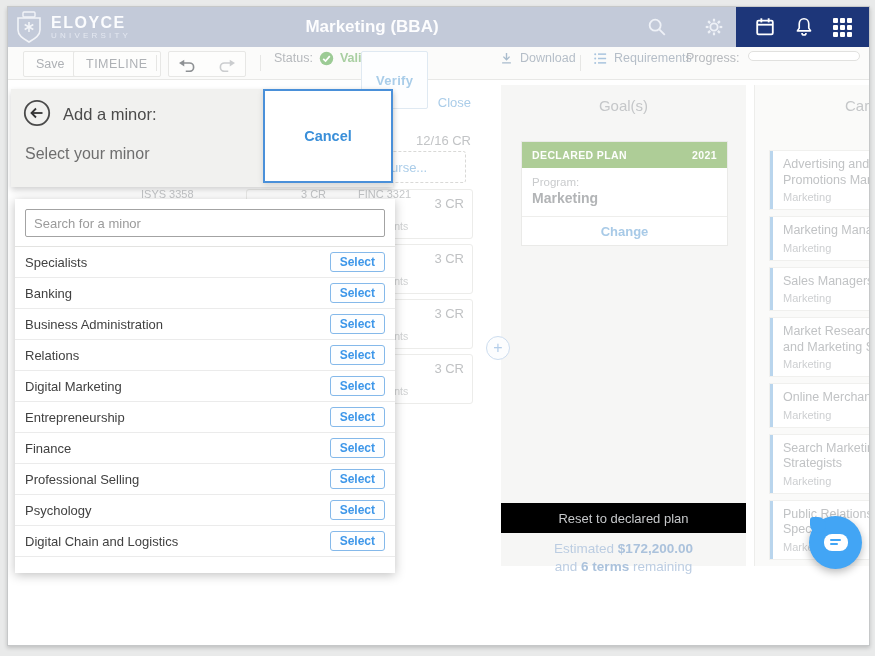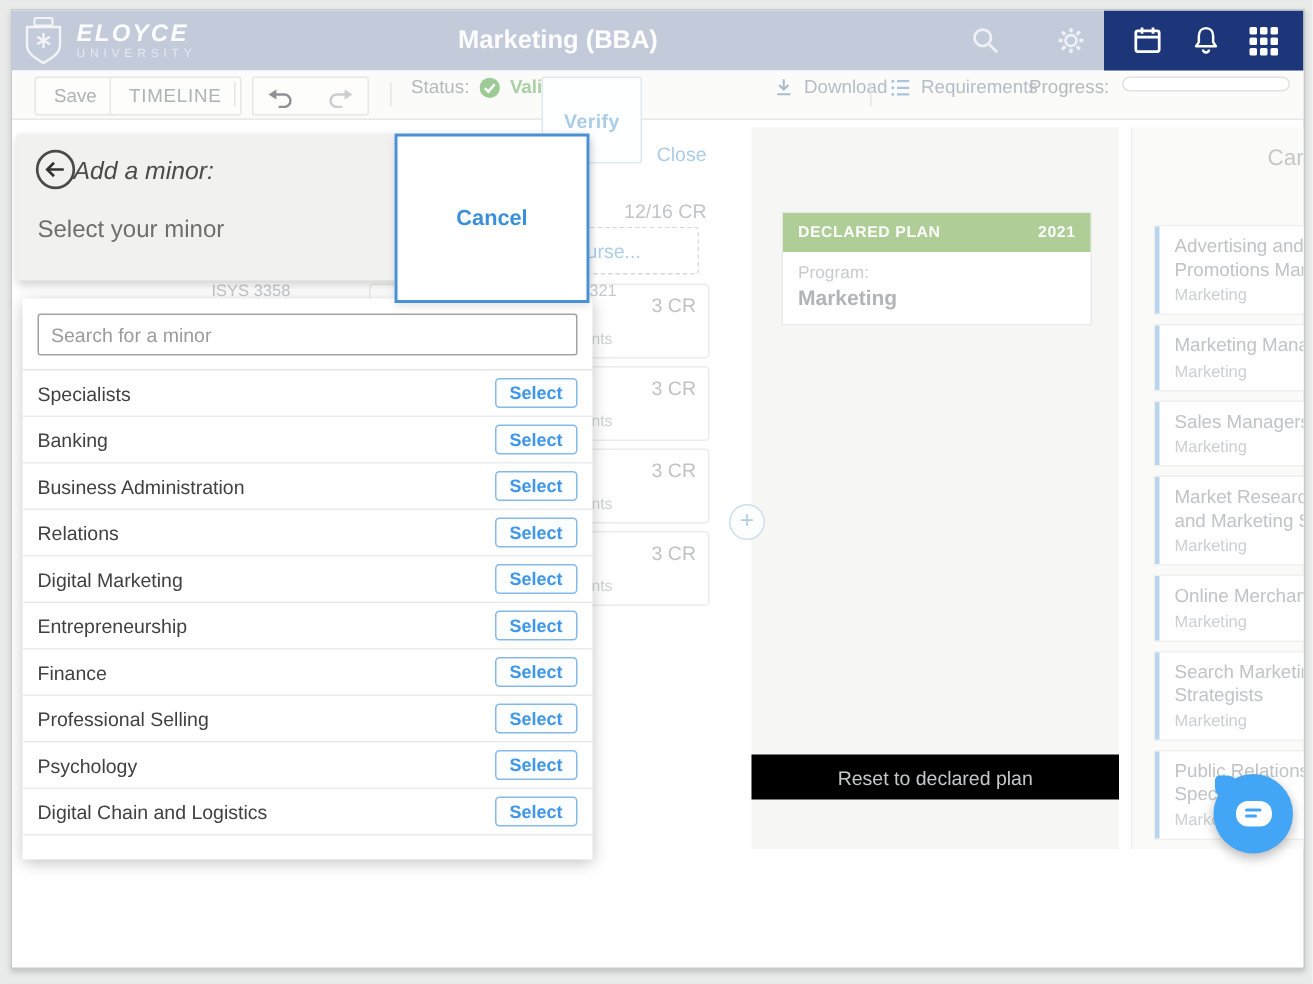--- a/index.html
+++ b/index.html
@@ -5,21 +5,21 @@
   html,body{margin:0;padding:0;}
   body{width:875px;height:656px;font-family:"Liberation Sans",sans-serif;background:#e9eaea;}
   .screen{position:relative;width:875px;height:656px;overflow:hidden;background:#e9eaea;}
   .frame{position:absolute;left:7px;top:6px;width:861px;height:638px;background:#ffffff;
          border:1px solid #c6c8c9;overflow:hidden;box-shadow:0 2px 4px rgba(0,0,0,.18);}
   .app{position:absolute;inset:0;}
 
   
   .header{position:absolute;left:0;top:0;right:0;height:40px;background:#c3cad9;}
   .logo{position:absolute;left:7px;top:4px;display:flex;align-items:center;gap:8px;}
-  .logo-text .l1{font-size:16px;font-weight:bold;letter-spacing:1.5px;color:#fbfcfe;line-height:17px;font-style:italic;}
+  .logo-text .l1{font-size:16px;font-weight:bold;letter-spacing:1.5px;color:#fbfcfe;line-height:17px;}
   .logo-text .l2{font-size:8px;letter-spacing:3.2px;color:#e4e8f1;line-height:10px;}
   .hdr-title{position:absolute;left:0;right:133px;top:0;height:40px;display:flex;align-items:center;
              justify-content:center;font-size:17px;font-weight:bold;color:#fdfdfe;}
   .hdr-icon{position:absolute;top:9px;width:22px;height:22px;}
   .navy-block{position:absolute;right:0;top:0;width:133px;height:40px;background:#1d3679;
               display:flex;align-items:center;justify-content:space-evenly;z-index:40;}
   .grid-icon{display:grid;grid-template-columns:repeat(3,5px);grid-template-rows:repeat(3,5px);gap:2px;}
   .grid-icon i{background:#ffffff;border-radius:1px;}
 
   
@@ -76,23 +76,23 @@
   .career-cat{color:#cdcfd1;font-size:11px;margin-top:3px;}
 
   .plus-circle{position:absolute;left:478px;top:329px;width:24px;height:24px;border:1.5px solid #cdddef;
                border-radius:50%;background:#fcfdfe;display:flex;align-items:center;justify-content:center;
                color:#b3cde9;font-size:16px;line-height:16px;box-sizing:border-box;}
 
   
   .modal-header{position:absolute;left:3px;top:82px;width:382px;height:98px;background:#f1f1ef;
                 box-shadow:0 3px 6px rgba(0,0,0,.18);z-index:20;}
   .back-btn{position:absolute;left:12px;top:10px;width:28px;height:28px;}
-  .modal-title{position:absolute;left:38px;top:16px;font-size:16.5px;color:#4b4b4b;font-style:italic;}
+  .modal-title{position:absolute;left:52px;top:16px;font-size:16.5px;color:#4b4b4b;}
   .modal-subtitle{position:absolute;left:14px;bottom:24px;font-size:16px;color:#6e6e6e;}
-  .cancel-btn{position:absolute;left:255px;top:82px;width:130px;height:113px;background:#fff;
+  .cancel-btn{position:absolute;left:255px;top:82px;width:130px;height:94px;background:#fff;
               border:2px solid #4a90d9;box-sizing:border-box;display:flex;align-items:center;
               justify-content:center;color:#3a8fd9;font-size:14.5px;font-weight:bold;z-index:22;
               box-shadow:0 2px 6px rgba(0,0,0,.12);}
   .modal-panel{position:absolute;left:7px;top:192px;width:380px;height:374px;background:#fff;z-index:21;
                box-shadow:0 2px 10px rgba(0,0,0,.25);}
   .search-wrap{padding:10px 10px 9px;border-bottom:1px solid #e3e3e1;}
   .search-input{width:100%;height:28px;border:1px solid #a3a3a3;border-radius:2px;box-sizing:border-box;
                 padding:0 8px;font-size:13px;font-family:"Liberation Sans",sans-serif;color:#3f3f3f;}
   .search-input::placeholder{color:#9b9b9b;}
   .minor-row{height:30px;display:flex;align-items:center;justify-content:space-between;
@@ -209,21 +209,21 @@
       <svg width="15" height="15" viewBox="0 0 16 16">
         <circle cx="8" cy="8" r="7.2" fill="#9ccb95"></circle>
         <polyline points="4.5,8.3 7,10.8 11.5,5.5" fill="none" stroke="#ffffff" stroke-width="1.8"></polyline>
       </svg>
       <span style="color:#a9cfa2;font-weight:bold">Valid</span>
     </div>
     <div class="tb" style="left:353px">
             <span class="verify-btn">Verify</span>
           </div>
 
-    <div class="tb" style="left:507px;gap:6px">
+    <div class="tb" style="left:491px;gap:6px">
       <svg width="15" height="15" viewBox="0 0 24 24">
         <path d="M12 3 v10 M7 9 l5 5 5 -5 M5 19 h14" fill="none" stroke="#a9bccd" stroke-width="2.2"></path>
       </svg>
       <span style="color:#b5bec8">Download</span>
     </div>
     <div class="tb-sep" style="left:572px"></div>
     <div class="tb" style="left:585px;gap:6px">
       <svg width="15" height="15" viewBox="0 0 24 24">
         <g stroke="#a9c4de" stroke-width="2.4">
                 <line x1="8" y1="5" x2="21" y2="5"></line>
@@ -267,31 +267,40 @@
           <div class="course-card" style="top: 347px;">
             <span class="course-credits">3 CR</span>
             <span class="course-note">requirements</span>
           </div>
         </div>
   <div class="peek" style="left:133px">ISYS 3358</div>
   <div class="peek" style="left:293px">3 CR</div>
   <div class="peek" style="left:350px">FINC 3321</div>
 
   <div class="goals">
+    <div class="goals-title">Goal(s)</div>
     <div class="plan-card">
       <div class="plan-banner">
         <span>DECLARED PLAN</span>
         <span>2021</span>
       </div>
       <div class="plan-body">
         <div class="plan-label">Program:</div>
         <div class="plan-value">Marketing</div>
       </div>
+      <div class="plan-change">Change</div>
     </div>
     <div class="reset-strip">Reset to declared plan</div>
+    <div class="estimate">
+      <span>Estimated</span>
+      <b>$172,200.00</b><br>
+      <span>and</span>
+      <b>6 terms</b>
+      <span>remaining</span>
+    </div>
   </div>
 
   <div class="careers">
     <div class="careers-title">Career(s)</div>
     <div class="career-list" id="career-list">
             <div class="career-card">
               <div class="career-name">Advertising and Promotions Managers</div>
               <div class="career-cat">Marketing</div>
             </div>
             <div class="career-card">

